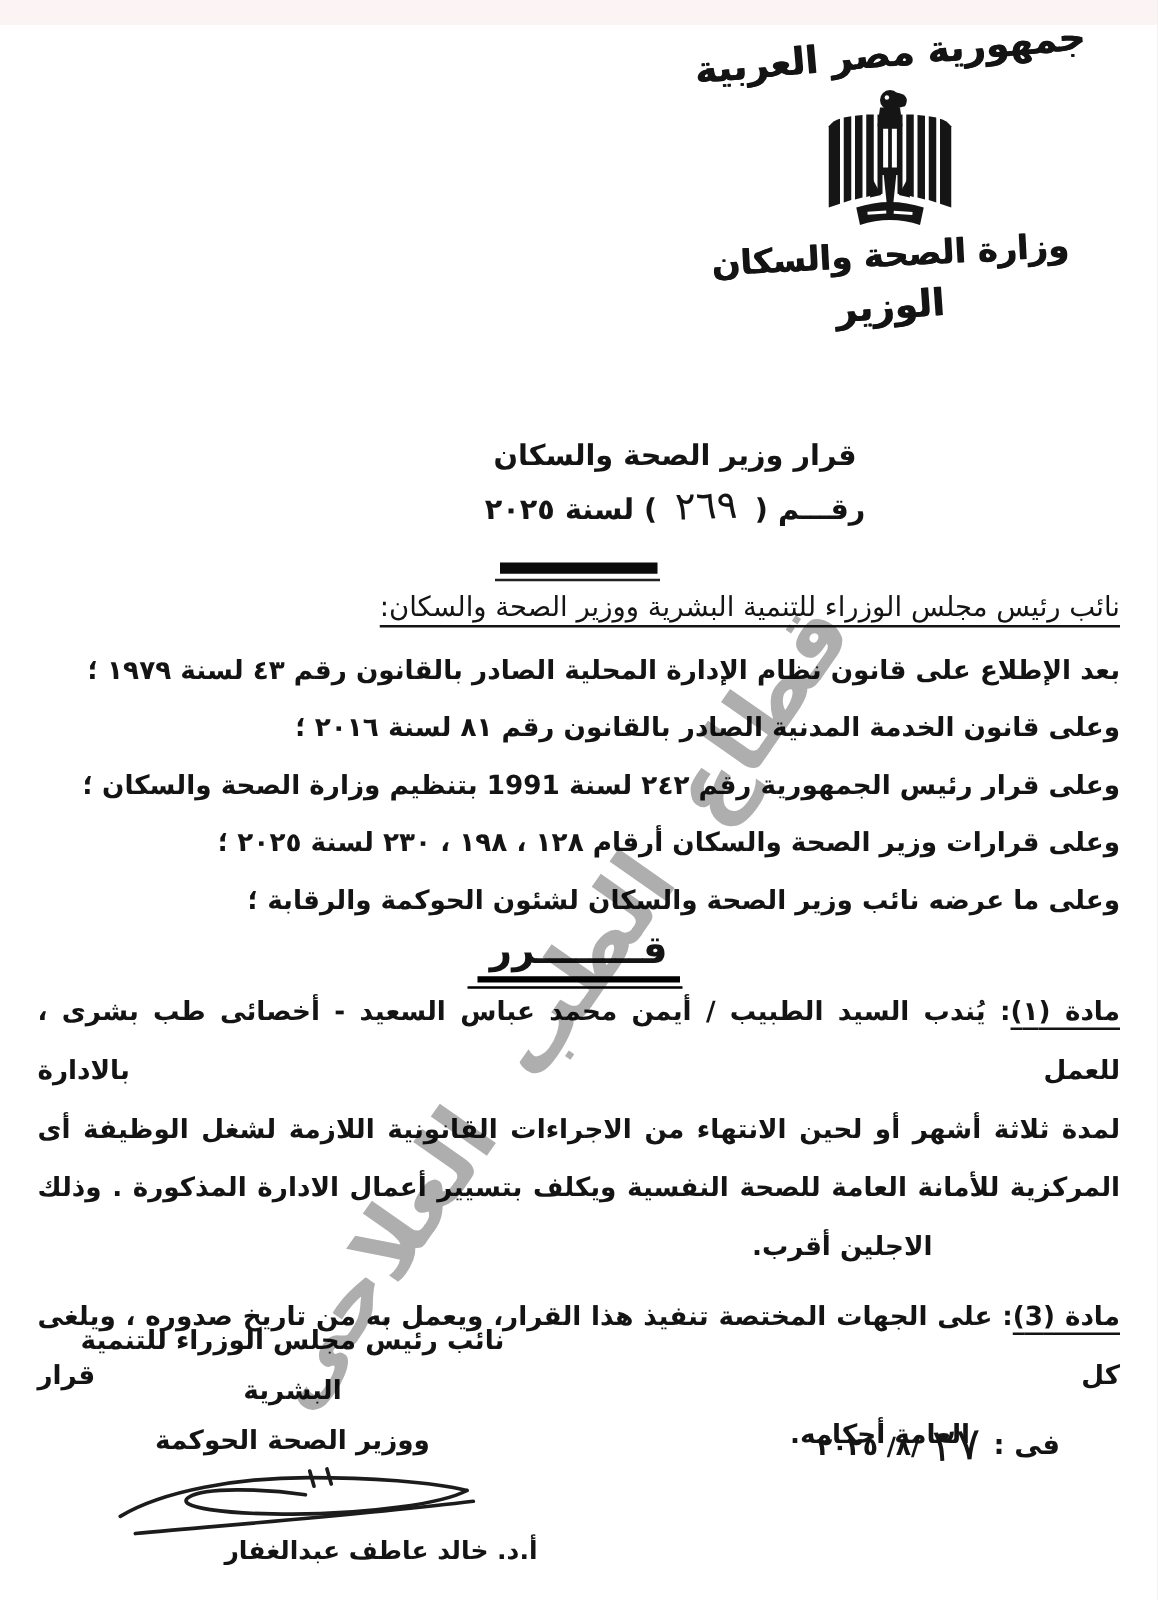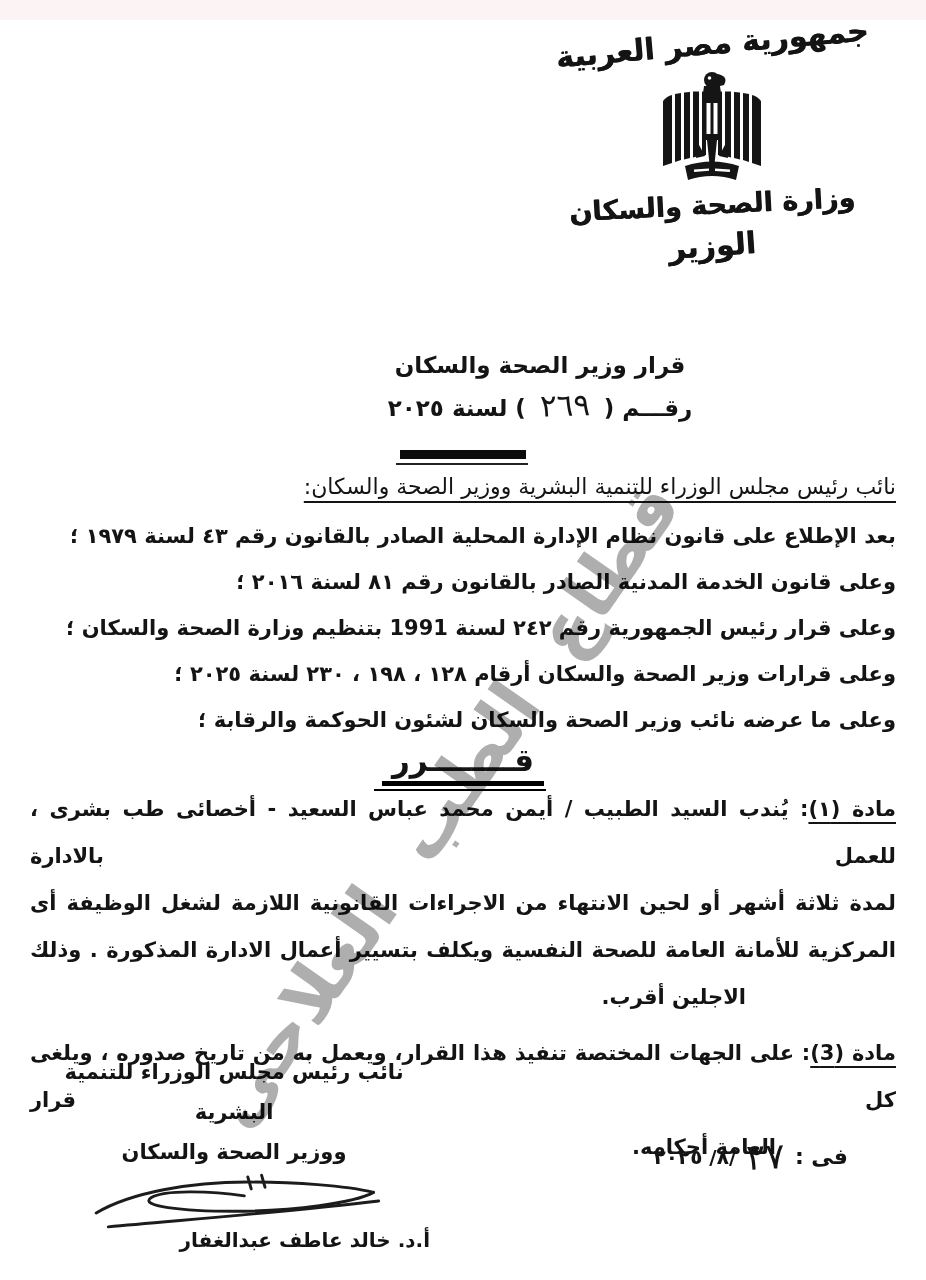--- a/index.html
+++ b/index.html
@@ -156,21 +156,21 @@
         <div class="article-line last-line">الاجلين أقرب.</div>
       </div>
       <div class="article" data-idx="1">
         <div class="article-line"><span class="article-label">مادة (3)</span>: على الجهات المختصة تنفيذ هذا القرار، ويعمل به من تاريخ صدوره ، ويلغى كل قرار</div>
         <div class="article-line last-line">العامة أحكامه.</div>
       </div>
     </section>
 
   <section class="signature-block">
     <div class="sig-title">نائب رئيس مجلس الوزراء للتنمية البشرية</div>
-    <div class="sig-title">ووزير الصحة والسكان</div>
+    <div class="sig-title">ووزير الصحة الحوكمة</div>
     <div class="sig-script">
       <svg width="340" height="62" viewBox="0 0 340 72" fill="none" stroke="#1c1c1c" stroke-width="3.4" stroke-linecap="round">
         <path d="M10 50 C50 26 120 14 185 14 C240 14 300 18 332 26"></path>
         <path d="M332 26 C310 38 240 48 170 48 C110 48 58 42 74 32 C88 23 142 24 182 30"></path>
         <path d="M24 66 C110 58 240 48 338 36"></path>
         <path d="M186 8 L190 22"></path>
         <path d="M202 6 L206 20"></path>
       </svg>
     </div>
     <div class="sig-name">أ.د. خالد عاطف عبدالغفار</div>

